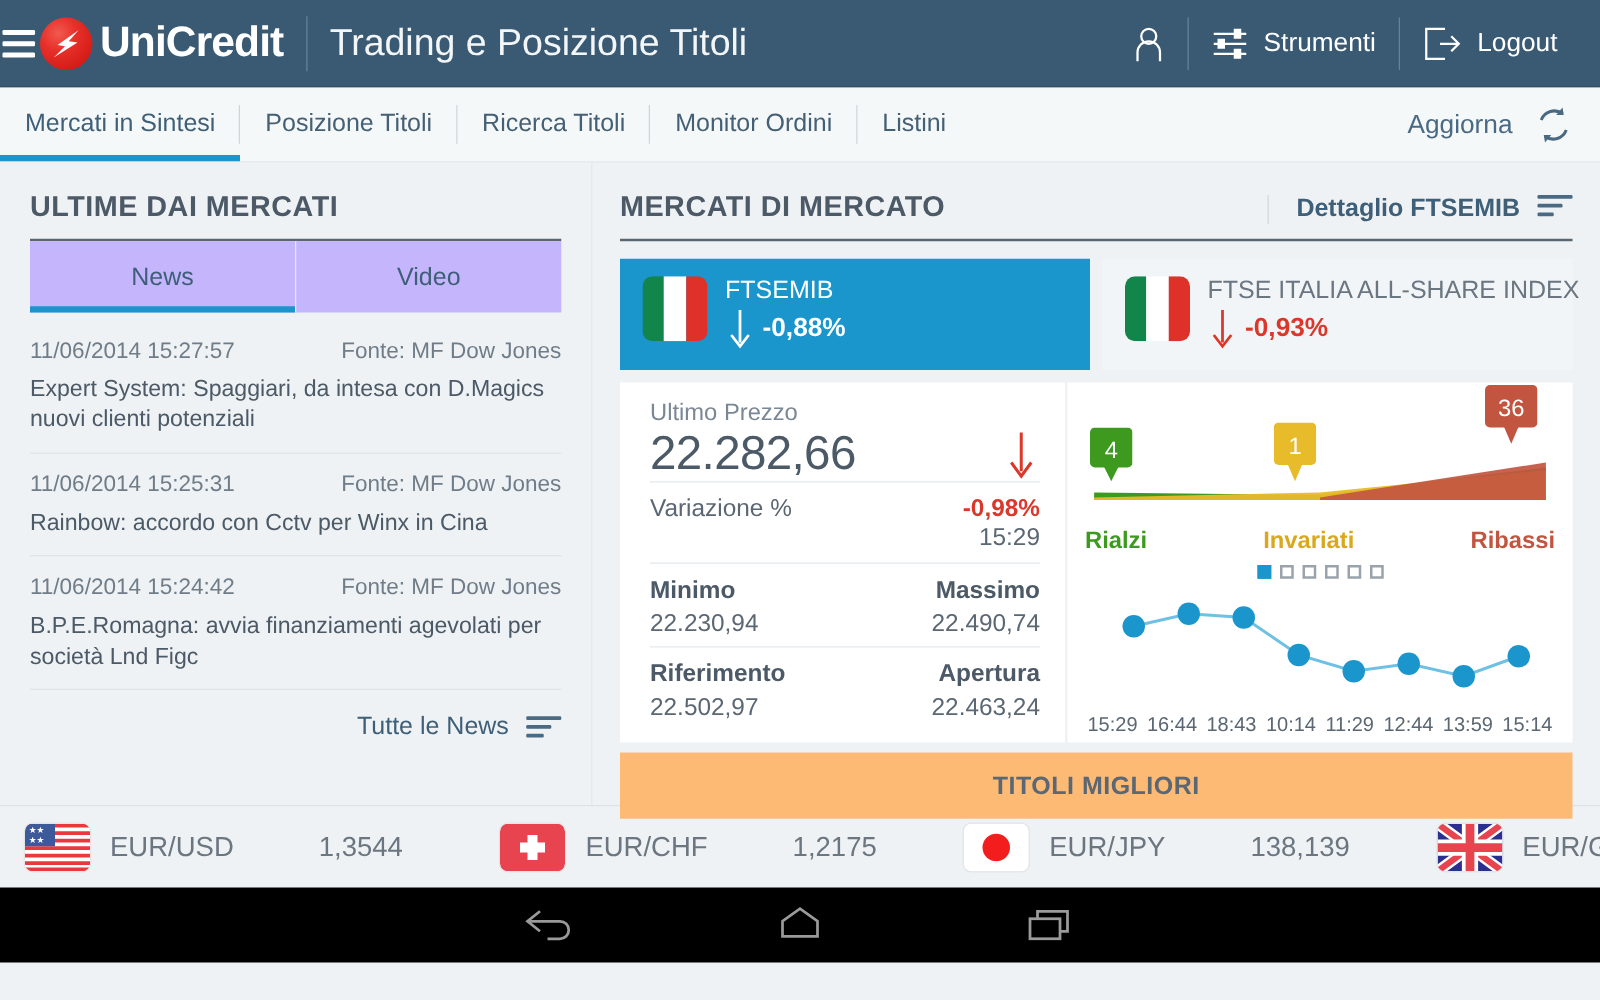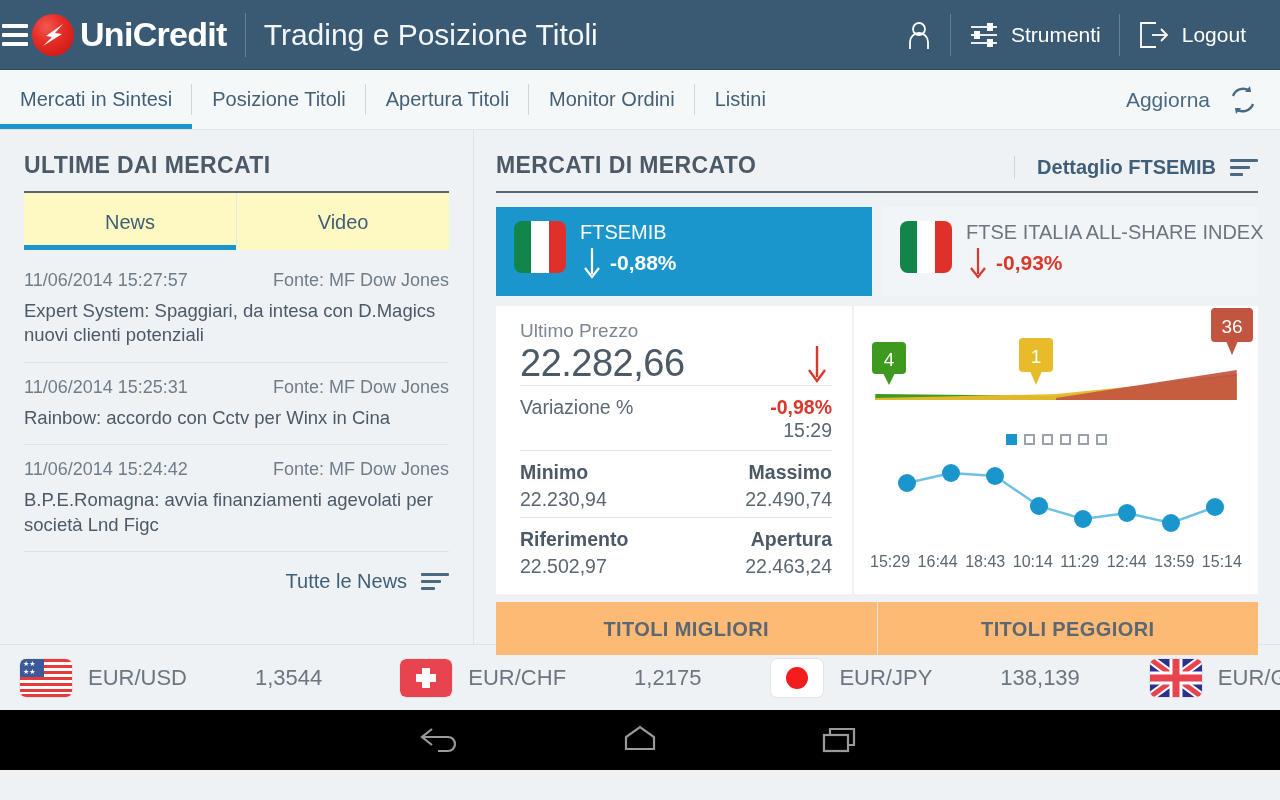--- a/index.html
+++ b/index.html
@@ -67,21 +67,21 @@
   .right-col { flex:1; background:#eef2f4; padding:22px 22px 0 22px; }
 
   .panel-title {
     font-size:23px; font-weight:bold; color:#4c5966; letter-spacing:.4px;
     padding-bottom:12px; border-bottom:2px solid #5a6773; margin-bottom:0;
   }
 
   
   .news-tabs { display:flex; }
   .news-tab {
-    flex:1; background:#fef9c3; text-align:center; padding:18px 0 16px 0;
+    flex:1; background:#c4b5fd; text-align:center; padding:18px 0 16px 0;
     font-size:20px; color:#3f5f78; position:relative; cursor:pointer;
   }
   .news-tab + .news-tab { border-left:1px solid #e3e9ec; }
   .news-tab .bar { position:absolute; left:0; right:0; bottom:0; height:5px; background:#1b96cd; }
 
   .news-list { margin-top:6px; }
   .news-item { padding:14px 0 14px 0; border-bottom:1px solid #dde4e8; cursor:pointer; }
   .news-meta { display:flex; justify-content:space-between; font-size:18px; color:#707d89; }
   .news-headline { font-size:18.5px; color:#4c5966; margin-top:8px; line-height:1.32; }
   .news-footer { display:flex; justify-content:flex-end; align-items:center; gap:14px; padding:18px 0; cursor:pointer; }
@@ -90,21 +90,21 @@
   
   .lines-icon { display:flex; flex-direction:column; gap:4px; width:28px; }
   .lines-icon i { display:block; height:3px; background:#4a6a83; border-radius:1px; }
   .lines-icon i:nth-child(1){width:100%}
   .lines-icon i:nth-child(2){width:72%}
   .lines-icon i:nth-child(3){width:48%}
 
   
   .right-head { display:flex; align-items:flex-end; justify-content:space-between;
     padding-bottom:12px; border-bottom:2px solid #5a6773; }
-  .detail-link { display:flex; align-items:center; gap:14px; padding-left:22px;
+  .detail-link { display:flex; align-items:flex-start; gap:14px; padding-left:22px;
     border-left:1px solid #ccd7dd; cursor:pointer; }
   .detail-link .label { font-size:20px; color:#3f5f78; font-weight:bold; }
 
   .index-cards { display:flex; margin-top:14px; gap:0; }
   .index-card { width:376px; padding:14px 16px 16px 18px; display:flex; gap:14px; cursor:pointer; }
   .index-card.selected { background:#1b96cd; }
   .index-card.plain { background:#f1f5f7; margin-left:10px; }
   .flag { width:52px; height:52px; border-radius:8px; overflow:hidden; display:flex; flex:none; }
   .flag span { flex:1; }
   .idx-body { display:flex; flex-direction:column; }
@@ -216,21 +216,21 @@
 <div class="navbar">
   <div class="nav-tabs">
     <div class="nav-tab active">
       <span>Mercati in Sintesi</span>
       <div class="underline"></div>
     </div>
     <div class="nav-tab">
       <span>Posizione Titoli</span>
     </div>
     <div class="nav-tab">
-      <span>Apertura Titoli</span>
+      <span>Ricerca Titoli</span>
     </div>
     <div class="nav-tab">
       <span>Monitor Ordini</span>
     </div>
     <div class="nav-tab">
       <span>Listini</span>
     </div>
   </div>
   <div class="nav-right">
     <span class="label">Aggiorna</span>
@@ -396,27 +396,32 @@
               <text x="17" y="24" font-size="19" fill="#fff" text-anchor="middle" font-family="Liberation Sans, sans-serif">4</text>
             </svg>
           </div>
           <div style="position:absolute;left:165px;top:32px;">
             <svg width="34" height="48" viewBox="0 0 34 48">
               <rect x="0" y="0" width="34" height="34" rx="4" fill="#e8bb2a"></rect>
               <path d="M11 33 L17 47 L23 33 Z" fill="#e8bb2a"></path>
               <text x="17" y="25" font-size="19" fill="#fff" text-anchor="middle" font-family="Liberation Sans, sans-serif">1</text>
             </svg>
           </div>
-          <div style="position:absolute;right:5px;top:2px;">
+          <div style="position:absolute;right:28px;top:2px;">
             <svg width="42" height="48" viewBox="0 0 42 48">
               <rect x="0" y="0" width="42" height="34" rx="4" fill="#c25540"></rect>
               <path d="M15 33 L21 47 L27 33 Z" fill="#c25540"></path>
               <text x="21" y="25" font-size="19" fill="#fff" text-anchor="middle" font-family="Liberation Sans, sans-serif">36</text>
             </svg>
           </div>
+        </div>
+        <div class="breadth-labels">
+          <span style="color:#3d9a1f">Rialzi</span>
+          <span style="color:#d9a81c">Invariati</span>
+          <span style="color:#c25540">Ribassi</span>
         </div>
         <div class="dots">
           <span class="dot on"></span>
           <span class="dot"></span>
           <span class="dot"></span>
           <span class="dot"></span>
           <span class="dot"></span>
           <span class="dot"></span>
         </div>
         <div class="spark">
@@ -440,21 +445,20 @@
             <span>12:44</span>
             <span>13:59</span>
             <span>15:14</span>
           </div>
         </div>
       </div>
     </div>
 
     <div class="bottom-tabs">
       <div class="bt-tab">TITOLI MIGLIORI</div>
-      <div class="bt-tab">TITOLI PEGGIORI</div>
     </div>
   </div>
 </div>
 
 <div class="fx-bar">
   <div class="fx-item">
     <span class="fx-flag">
       <svg width="52" height="38" viewBox="0 0 52 38">
         <rect width="52" height="38" fill="#fff"></rect>
         <g fill="#e8393c">

